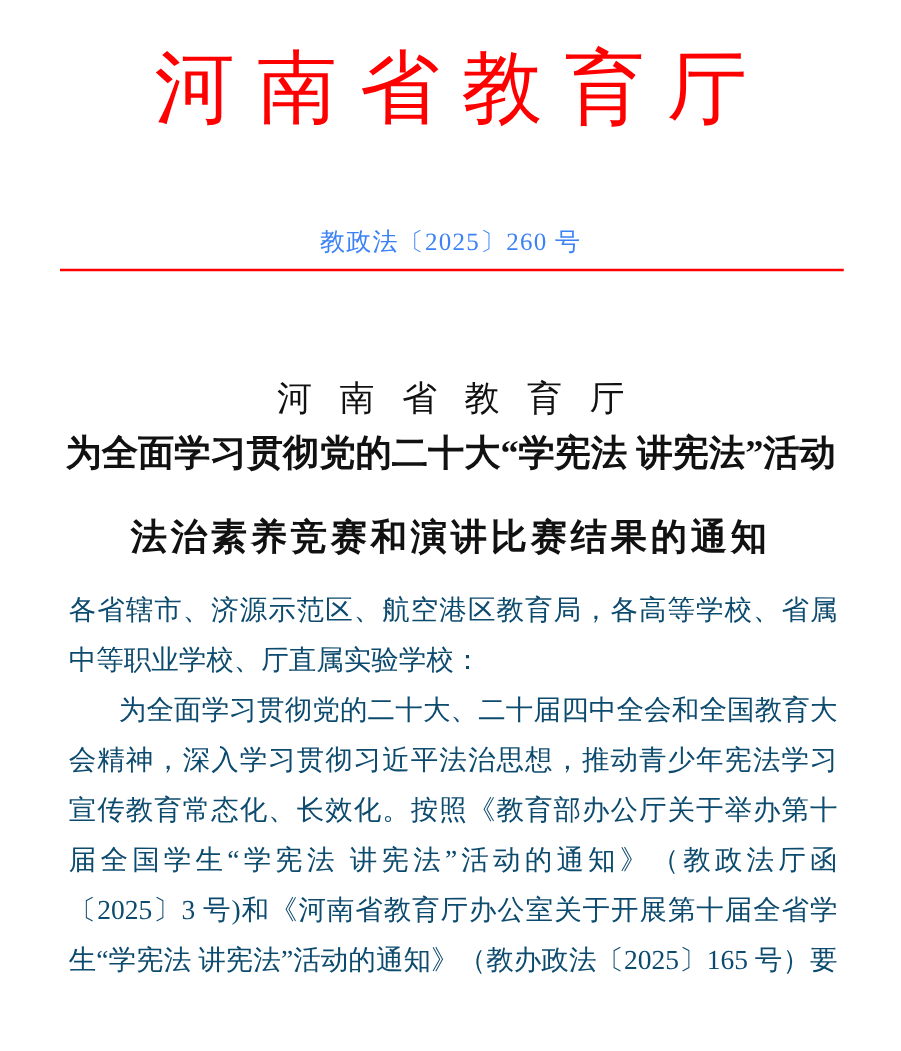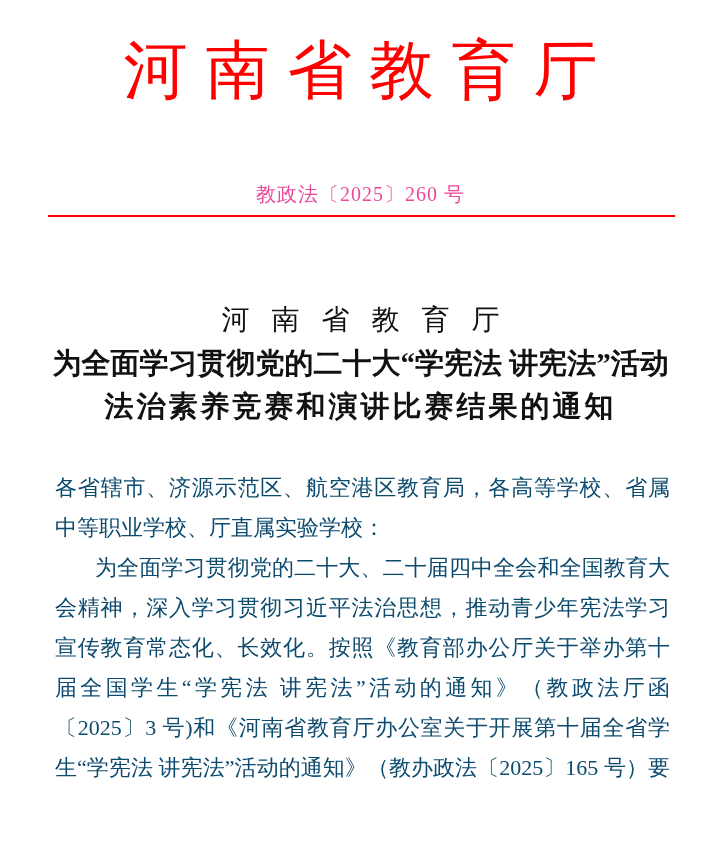--- a/index.html
+++ b/index.html
@@ -31,21 +31,21 @@
   
   .doc-number {
     position: absolute;
     top: 181px;
     left: 0;
     width: 721px;
     text-align: center;
     font-size: 20px;
     line-height: 26px;
     letter-spacing: 1px;
-    color: #ec4899;
+    color: #3b82f6;
     white-space: nowrap;
   }
   
   .red-rule {
     position: absolute;
     top: 215px;
     left: 48px;
     width: 627px;
     height: 2px;
     background: #ff0000;
@@ -71,20 +71,21 @@
     line-height: 43px;
     font-weight: bold;
     white-space: nowrap;
   }
   .title-line3 {
     font-size: 29px;
     line-height: 43px;
     font-weight: bold;
     letter-spacing: 3px;
     white-space: nowrap;
+    margin-top: 24px;
   }
   
   .body-text {
     position: absolute;
     top: 468px;
     left: 55px;
     width: 615px;
     height: 324px;
     overflow: hidden;
     font-size: 22px;

